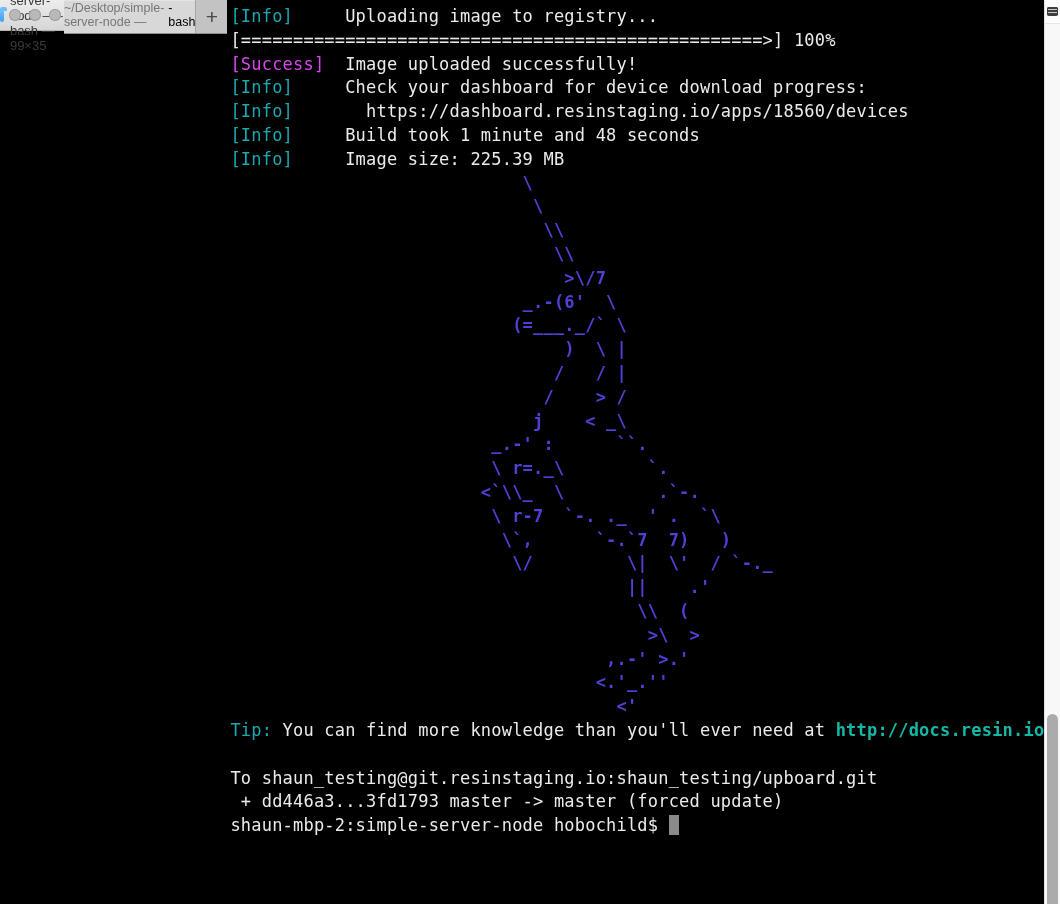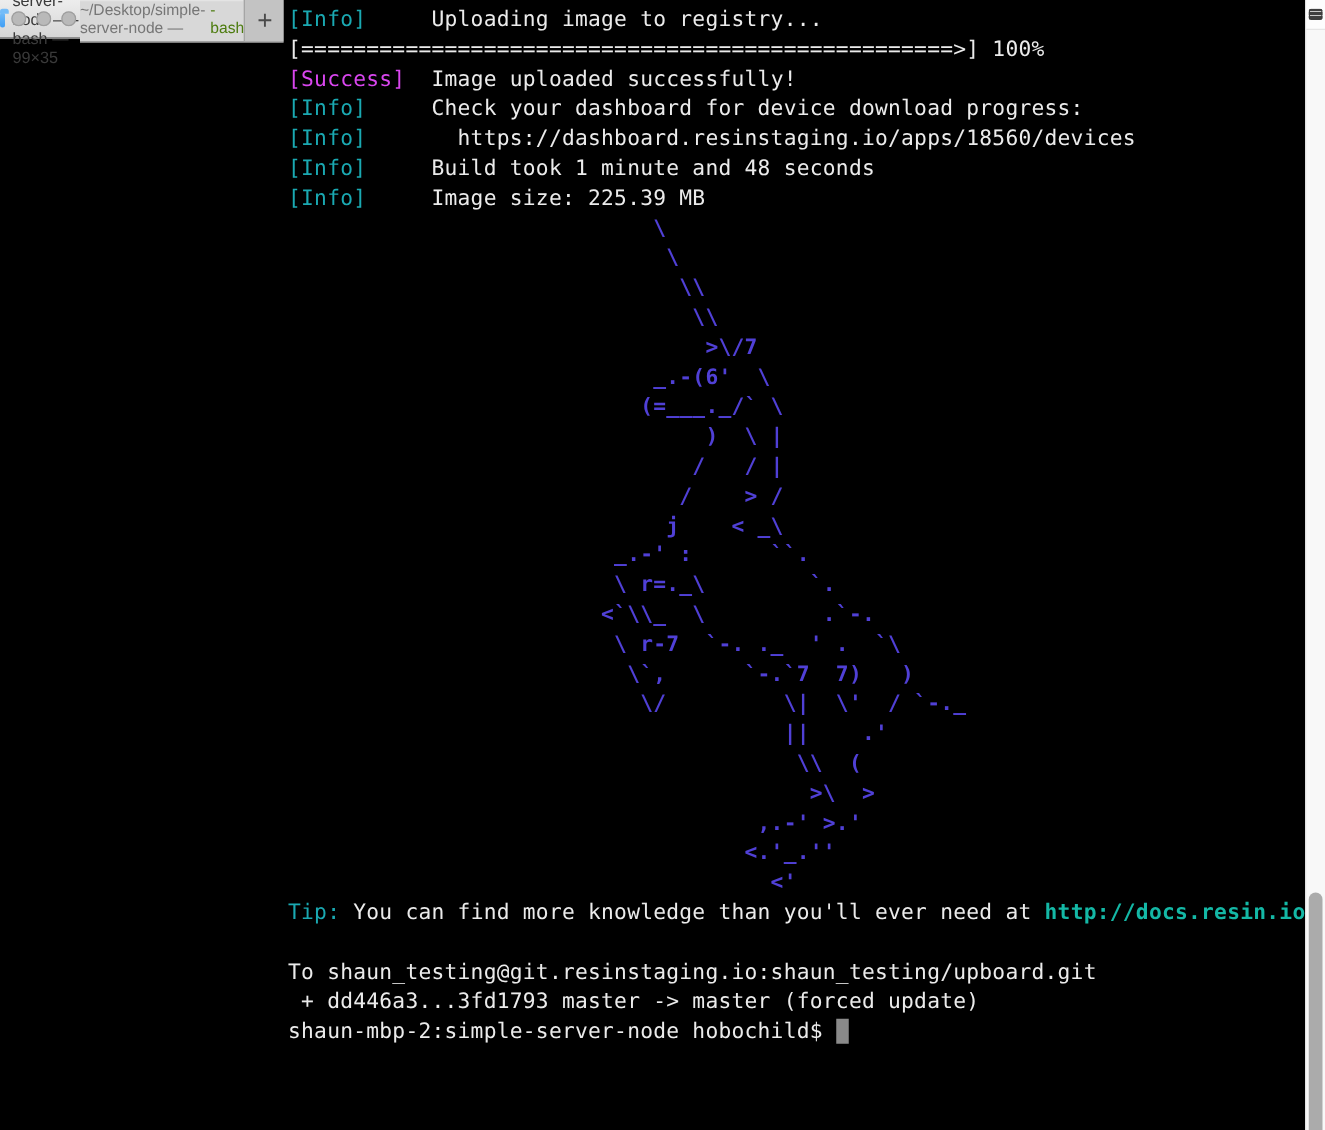--- a/index.html
+++ b/index.html
@@ -43,21 +43,21 @@
     background: #d8d8d8;
     border-bottom: 1px solid #8e8e8e;
     display: flex;
   }
   .tab {
     flex: 1 1 auto;
     display: flex; align-items: flex-start; justify-content: center;
     font-size: 12.5px; color: #767676;
     border-top: 1px solid #e4e4e4;
   }
-  .tab-process { color: #4d7c0f; margin-left: 4px; }
+  .tab-process { color: #000000; margin-left: 4px; }
   .plus-btn {
     flex: 0 0 31px;
     background: #c3c3c3;
     border-left: 1px solid #a5a5a5;
     display: flex; align-items: center; justify-content: center;
     font-size: 21px; font-weight: 300; color: #4a4a4a;
     cursor: default;
   }
 
   

